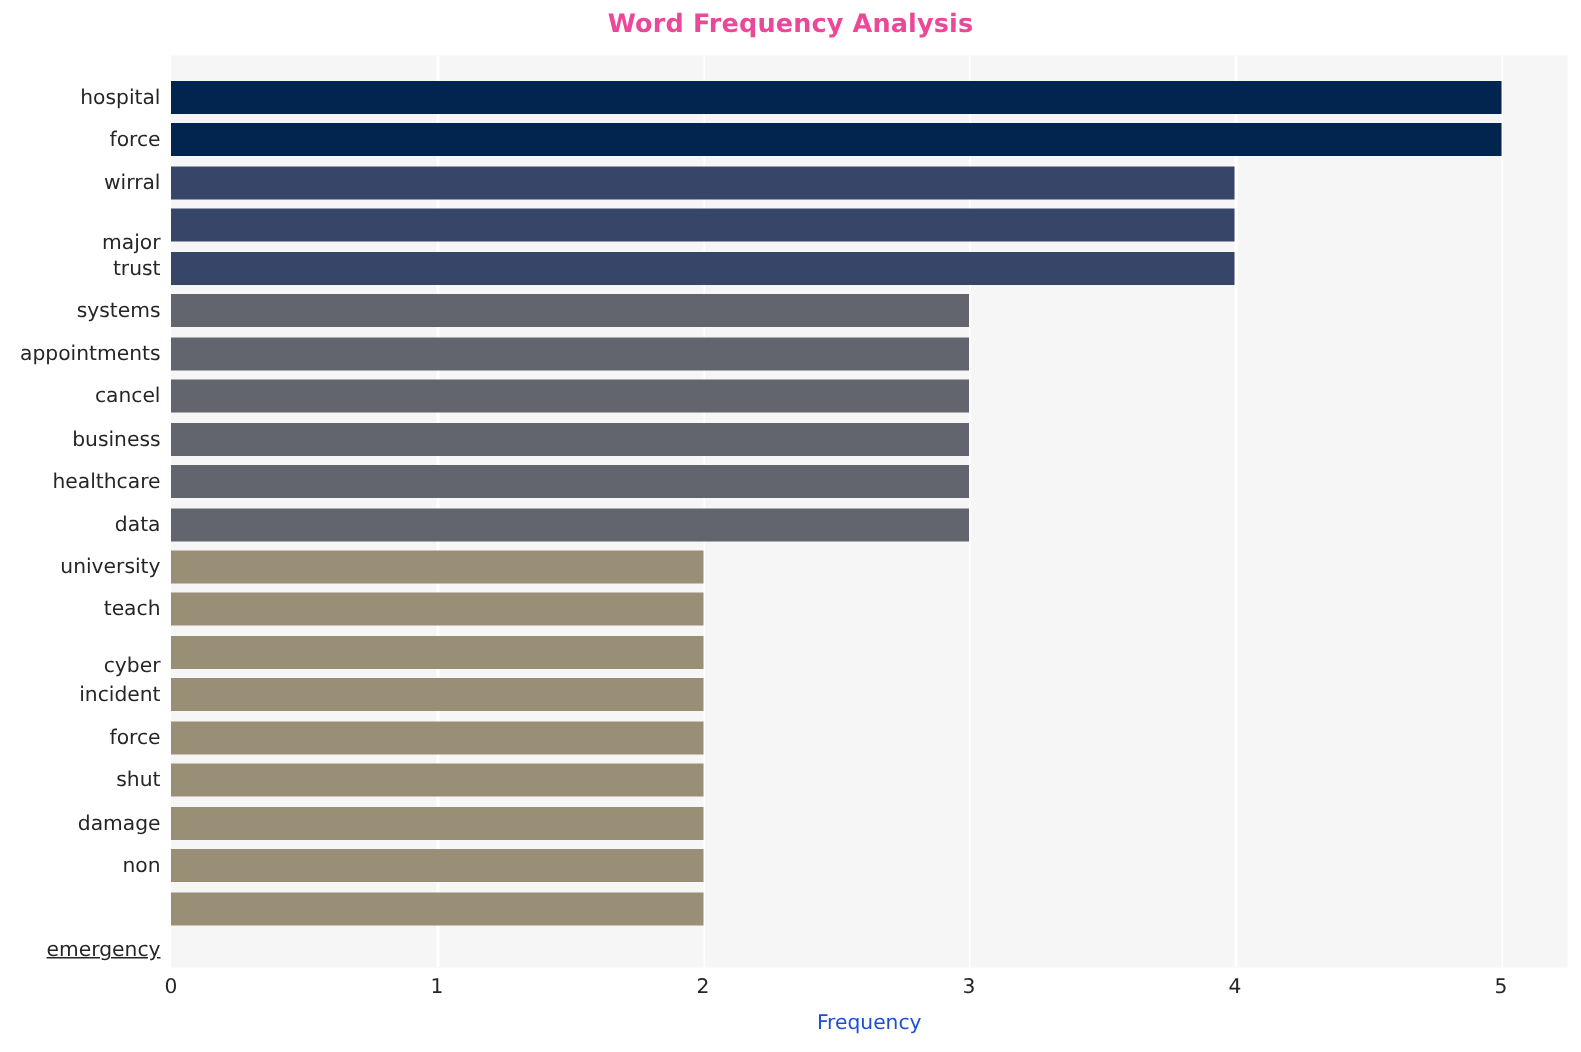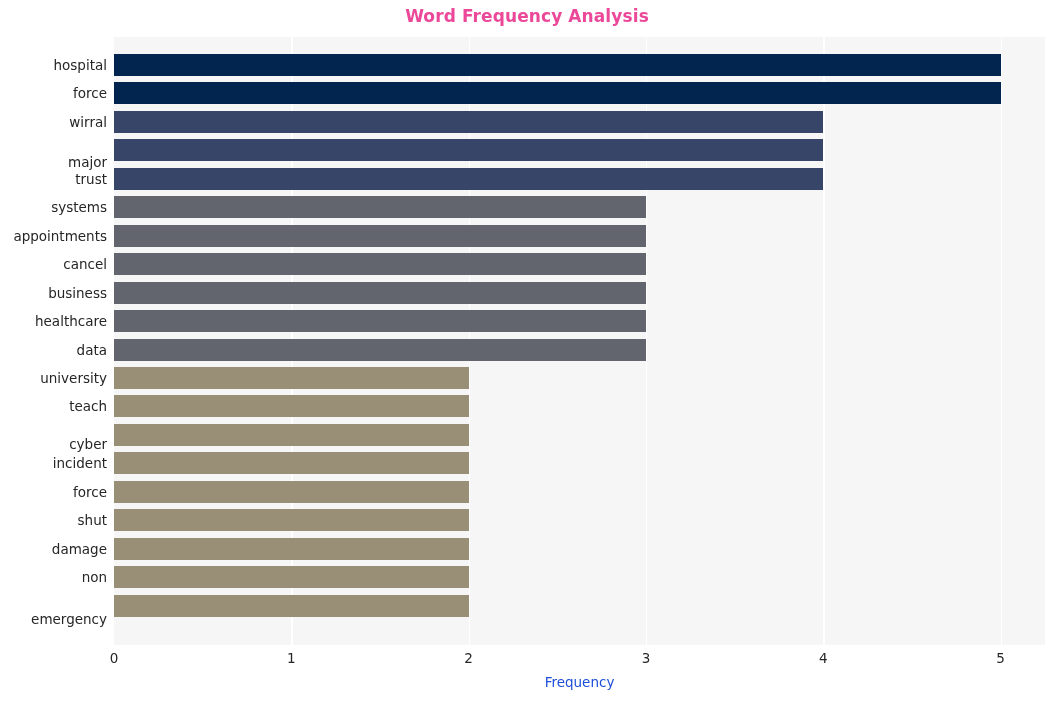--- a/index.html
+++ b/index.html
@@ -165,21 +165,21 @@
       <div class="ylabel" style="top: 273.05px;">healthcare</div>
       <div class="ylabel" style="top: 301.5px;">data</div>
       <div class="ylabel" style="top: 329.95px;">university</div>
       <div class="ylabel" style="top: 358.4px; padding-left: 28px;">teach</div>
       <div class="ylabel" style="top: 396px;">cyber</div>
       <div class="ylabel" style="top: 415.3px;">incident</div>
       <div class="ylabel" style="top: 443.75px;">force</div>
       <div class="ylabel" style="top: 472.2px;">shut</div>
       <div class="ylabel" style="top: 500.65px;">damage</div>
       <div class="ylabel" style="top: 529.1px;">non</div>
-      <div class="ylabel" style="top: 571px;">emergency</div>
+      <div class="ylabel" style="top: 585px; text-decoration: underline;">emergency</div>
     </div>
 
   <div class="xlabels-layer">
       <div class="xlabel" style="left: 114px;">0</div>
       <div class="xlabel" style="left: 291.333px;">1</div>
       <div class="xlabel" style="left: 468.667px;">2</div>
       <div class="xlabel" style="left: 646px;">3</div>
       <div class="xlabel" style="left: 823.333px;">4</div>
       <div class="xlabel" style="left: 1000.67px;">5</div>
     </div>

